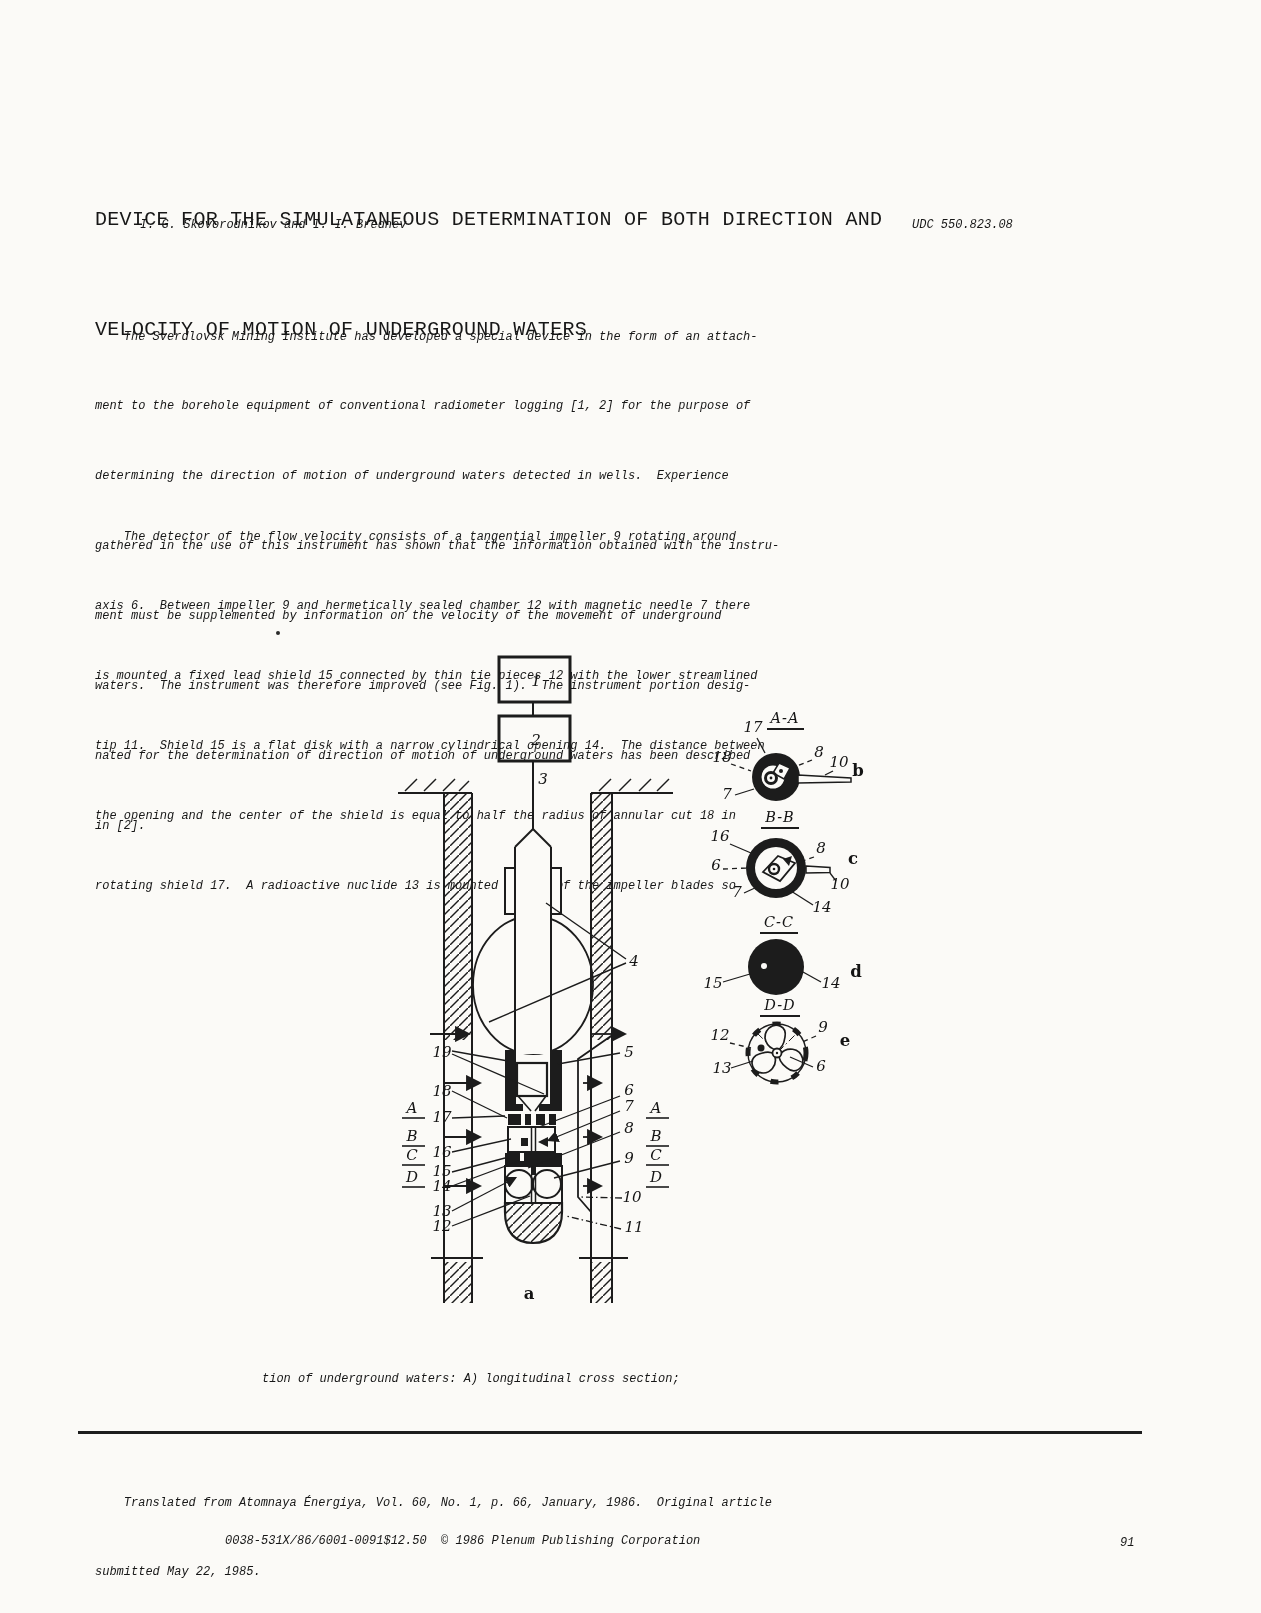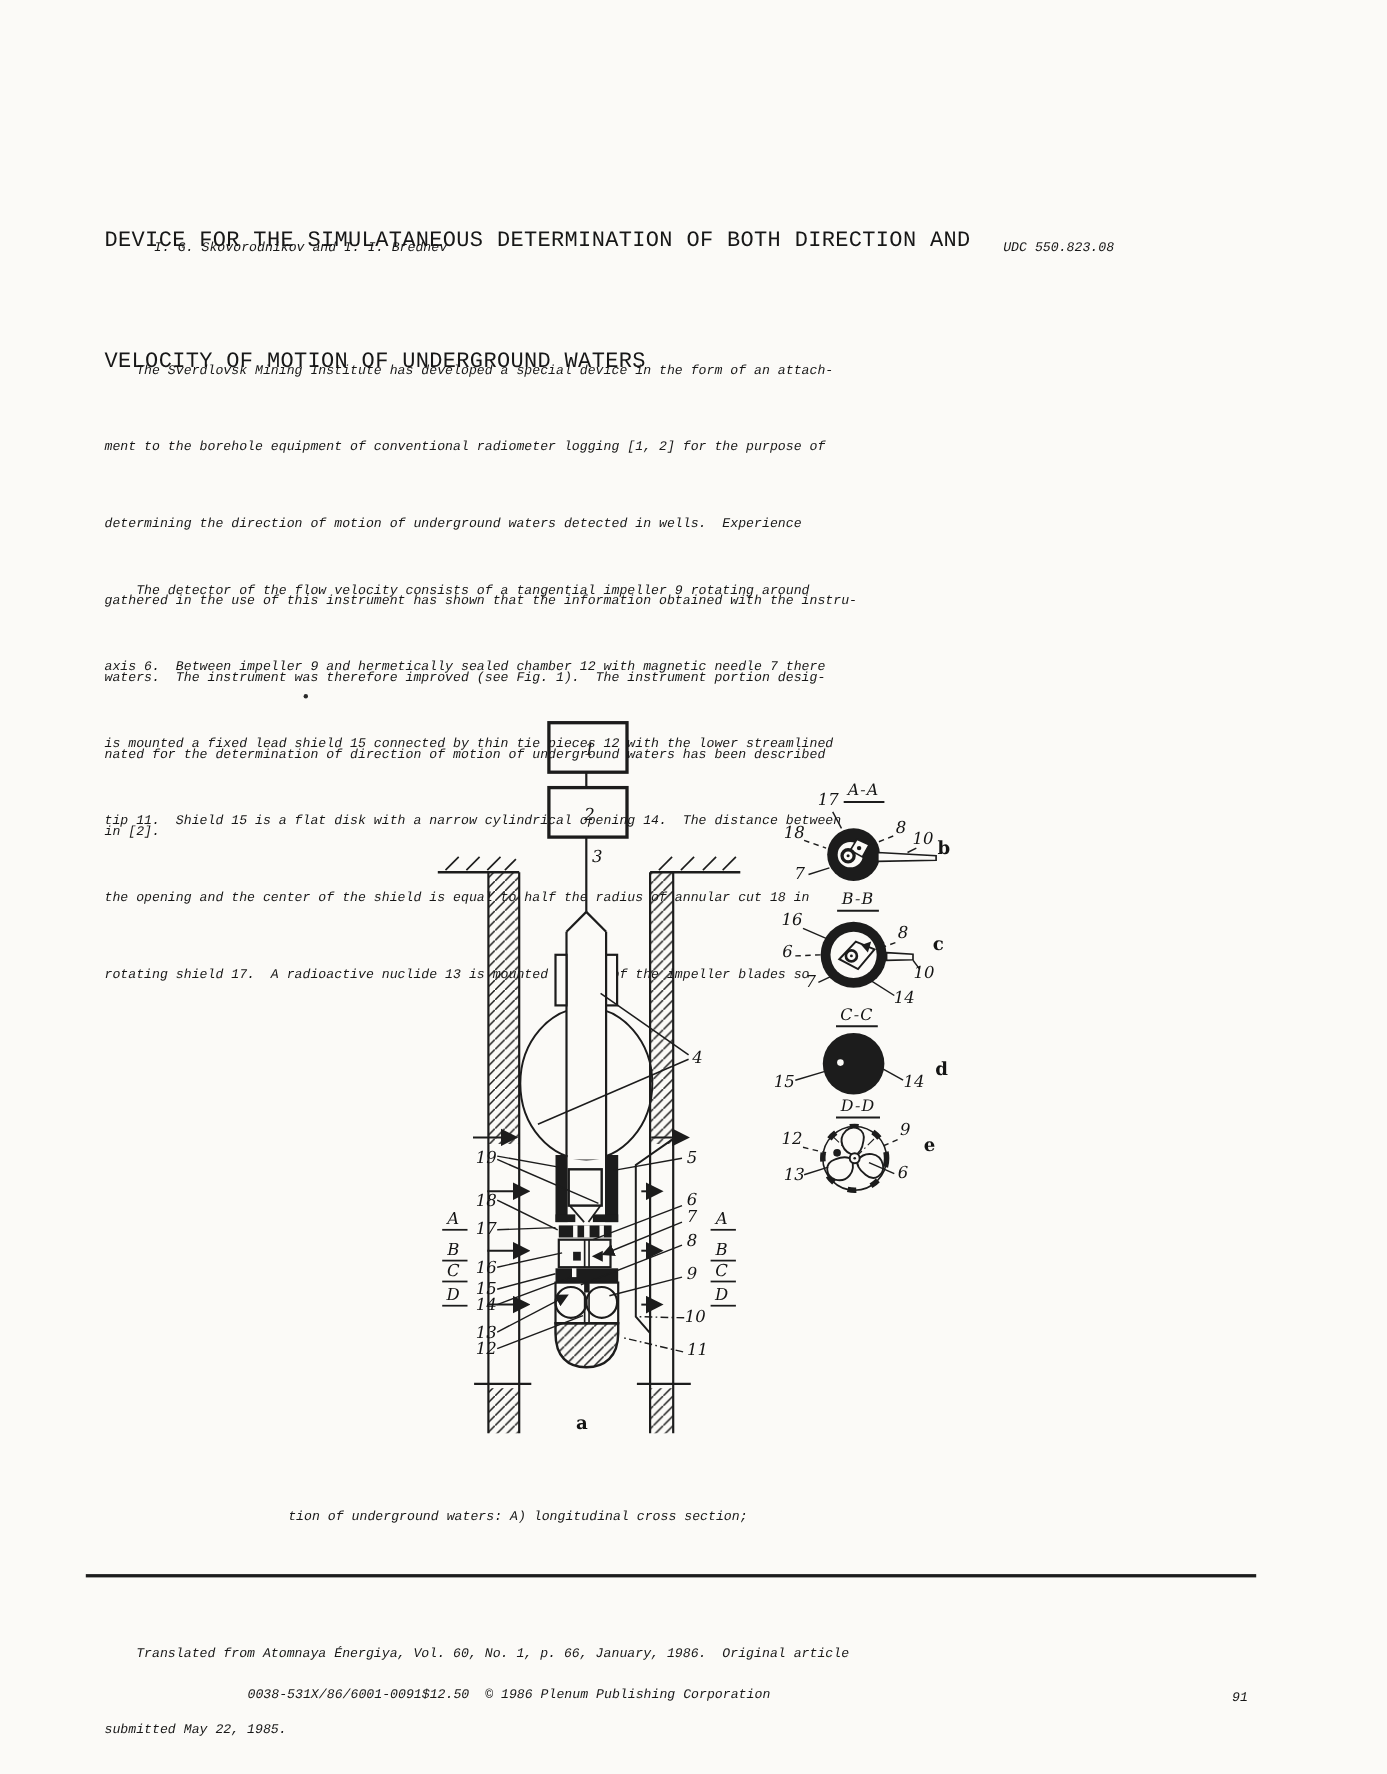--- a/index.html
+++ b/index.html
@@ -32,20 +32,21 @@
 </div>
 
 <div class="abs txt" style="left:140px;top:214px;">I. G. Skovorodnikov and I. I. Brednev</div>
 <div class="abs txt" style="left:912px;top:214px;">UDC 550.823.08</div>
 
 <div class="abs txt" style="left:95px;top:279px;">
   <div>    The Sverdlovsk Mining Institute has developed a special device in the form of an attach-</div>
   <div>ment to the borehole equipment of conventional radiometer logging [1, 2] for the purpose of</div>
   <div>determining the direction of motion of underground waters detected in wells.  Experience</div>
   <div>gathered in the use of this instrument has shown that the information obtained with the instru-</div>
+  <div>ment must be supplemented by information on the velocity of the movement of underground</div>
   <div>waters.  The instrument was therefore improved (see Fig. 1).  The instrument portion desig-</div>
   <div>nated for the determination of direction of motion of underground waters has been described</div>
   <div>in [2].</div>
 </div>
 
 <div class="abs txt" style="left:95px;top:479px;">
   <div>    The detector of the flow velocity consists of a tangential impeller 9 rotating around</div>
   <div>axis 6.  Between impeller 9 and hermetically sealed chamber 12 with magnetic needle 7 there</div>
   <div>is mounted a fixed lead shield 15 connected by thin tie pieces 12 with the lower streamlined</div>
   <div>tip 11.  Shield 15 is a flat disk with a narrow cylindrical opening 14.  The distance between</div>

